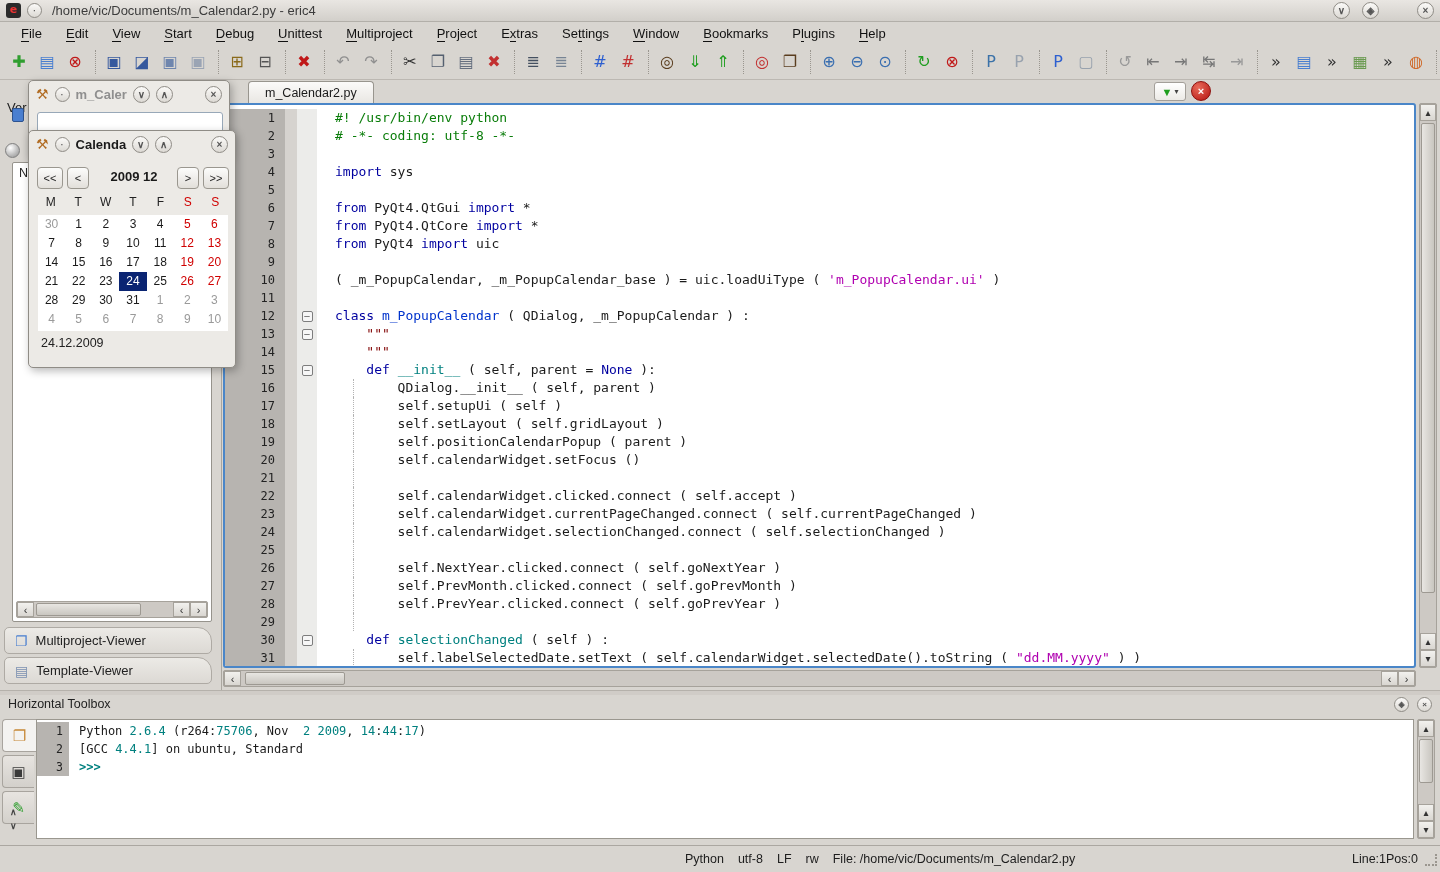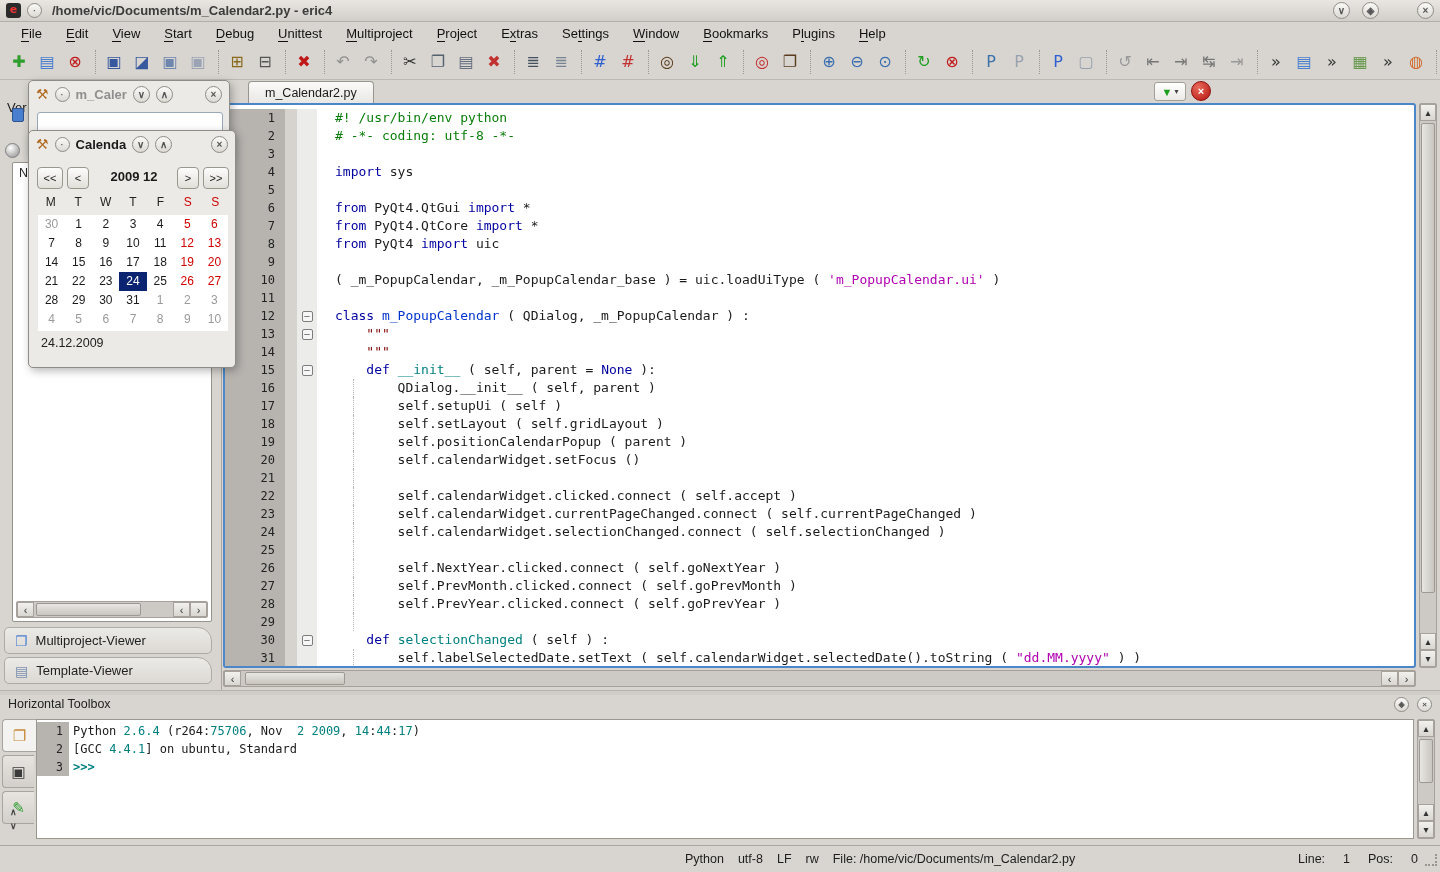--- a/index.html
+++ b/index.html
@@ -2,21 +2,21 @@
 <html style="--comment: #0a7d0a; --keyword: #0000a0; --classname: #0033cc; --funcname: #00807f; --string: #b000b0; --docstring: #7f0000; --number: #00807f; --selection: #0a2472; --weekend: #d00000; --accent: #4a86c8;"><head>
 <meta charset="utf-8">
 <style>
   *{box-sizing:border-box;margin:0;padding:0}
   html,body{width:1440px;height:872px;overflow:hidden;font-family:"Liberation Sans",sans-serif;background:#d8d5d0;color:#1a1a1a}
   
   #titlebar{position:absolute;left:0;top:0;width:1440px;height:22px;background:linear-gradient(#e9e6e2,#d2cfca);border-bottom:1px solid #b2afa9;display:flex;align-items:center}
   #eric-icon{width:15px;height:15px;margin-left:6px;border-radius:3px;background:#2b2b2b;color:#e33;font:bold 11px/14px "DejaVu Sans",sans-serif;text-align:center}
   .circle-btn{width:17px;height:17px;border-radius:50%;border:1px solid #8f8c86;background:linear-gradient(#fbfaf8,#dcd9d4);display:inline-flex;align-items:center;justify-content:center;font-size:10px;font-weight:bold;color:#555;flex:none}
   .circle-btn.small{width:15px;height:15px;font-size:8px}
-  #window-title{font-weight:bold;font-size:13px;color:#3c3c3c;margin-left:10px}
+  #window-title{font-weight:normal;font-size:13px;color:#3c3c3c;margin-left:10px}
   #titlebar-buttons{position:absolute;right:6px;top:2px;display:flex;gap:12px}
   
   #menubar{position:absolute;left:0;top:22px;width:1440px;height:23px;display:flex;align-items:center;padding-left:10px;gap:2px;background:#d8d5d0}
   .menu-item{padding:2px 11px;font-size:13px;color:#111;cursor:default}
   .accel{border-bottom:1px solid #111}
   
   #toolbar{position:absolute;left:0;top:45px;width:1440px;height:35px;background:#d8d5d0;border-bottom:1px solid #bcb8b2;display:flex;align-items:center;padding-left:6px}
   .tb-group{display:inline-flex;align-items:center;gap:2px}
   .tb-sep{width:7px;height:24px;border-left:1px dotted #9a968f;margin:0 5px 0 7px}
   .tb-btn{width:26px;height:26px;display:inline-flex;align-items:center;justify-content:center;border-radius:3px}
@@ -94,26 +94,26 @@
   #toolbox-buttons{position:absolute;right:8px;top:2px;display:flex;gap:8px}
   #tb-tabs{position:absolute;left:2px;top:24px;width:33px}
   .tbx-tab{width:32px;height:33px;margin-bottom:3px;border:1px solid #a8a49e;border-right:none;border-radius:4px 0 0 4px;background:linear-gradient(#e7e4e0,#d3d0cb);display:flex;align-items:center;justify-content:center}
   .tbx-tab.active{background:#f4f3f1;width:34px}
   .tbx-glyph{font-size:15px;font-family:"DejaVu Sans",sans-serif}
   #tb-tab-arrows{position:absolute;left:10px;top:112px;display:flex;flex-direction:column;gap:4px;font-size:9px;color:#444;font-weight:bold}
   #shell{position:absolute;left:36px;top:24px;width:1378px;height:120px;background:#fff;border:1px solid #9a978f}
   #shell-lines{font-family:"DejaVu Sans Mono",monospace;font-size:12px;padding-top:2px}
   .sh-row{display:flex;height:18px;line-height:18px}
   .sh-num{width:32px;flex:none;background:#b7b4b0;color:#222;text-align:right;padding-right:6px;font-size:11.5px}
-  .sh-text{padding-left:4px;white-space:pre}
+  .sh-text{padding-left:10px;white-space:pre}
   #shell-vscroll{left:1417px;top:24px;height:120px}
   
   #statusbar{position:absolute;left:0;top:845px;width:1440px;height:27px;background:#d8d5d0;border-top:1px solid #aba7a1;font-size:12.5px;color:#1d1d1d}
   #status-file{position:absolute;left:685px;top:6px;display:flex;gap:14px}
-  #status-pos{position:absolute;right:22px;top:6px;display:flex;gap:18px}
+  #status-pos{position:absolute;right:22px;top:6px;display:flex;gap:0}
   #status-grip{position:absolute;right:3px;top:8px;width:12px;height:12px;border-right:2px dotted #9a968f;border-bottom:2px dotted #9a968f}
 </style>
 </head>
 <body>
 
 <div id="titlebar">
   <div id="eric-icon">e</div>
   <span class="circle-btn small" style="margin-left:6px">·</span>
   <span id="window-title">/home/vic/Documents/m_Calendar2.py - eric4</span>
   <span id="titlebar-buttons">

